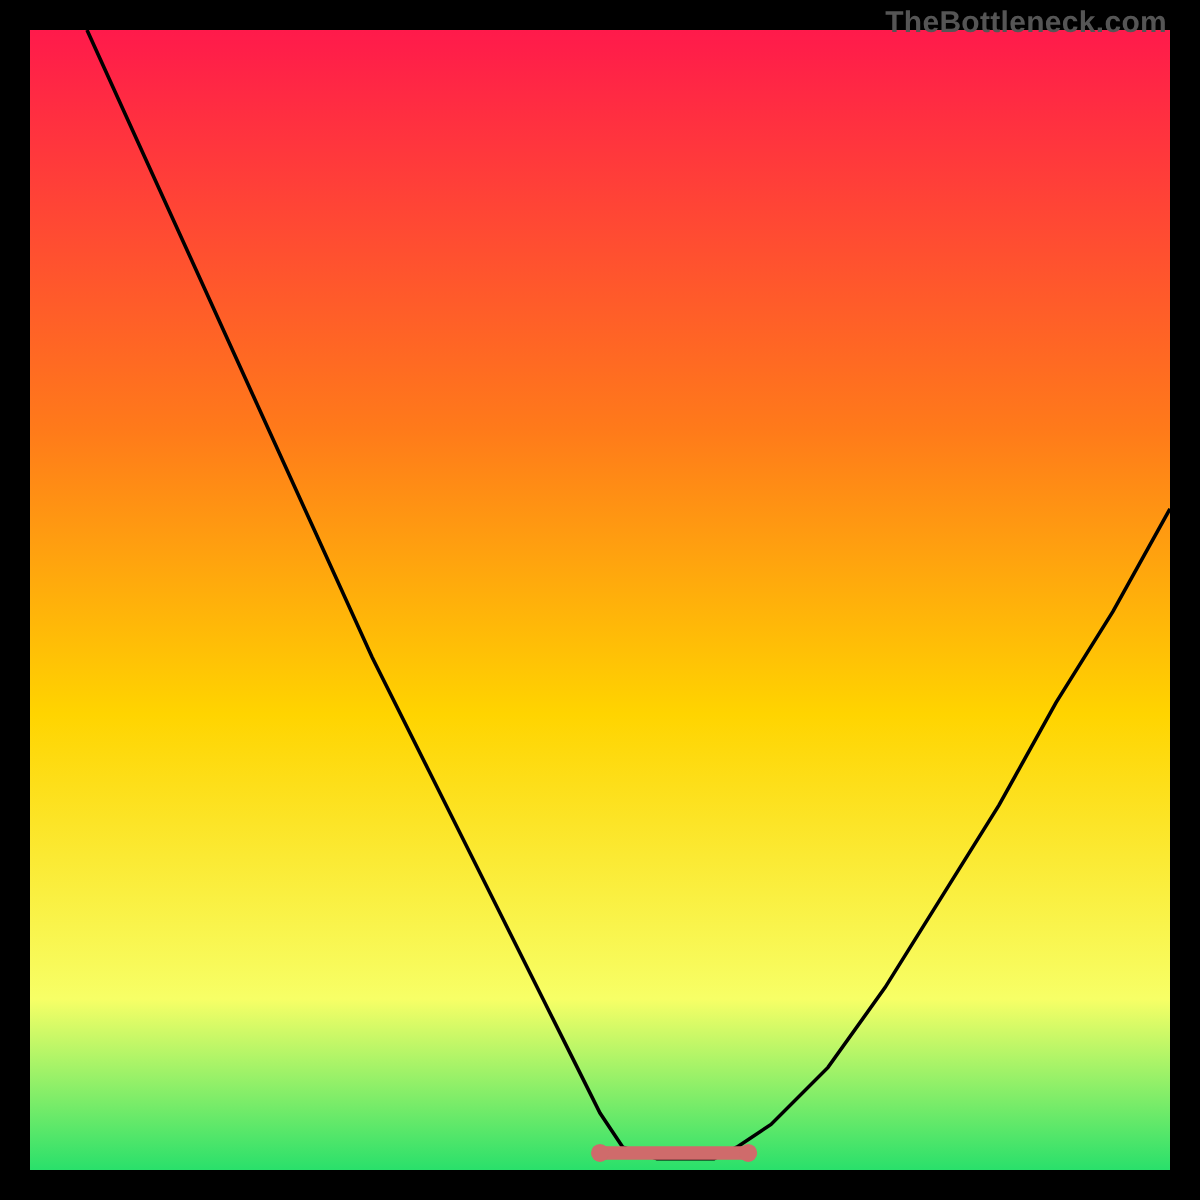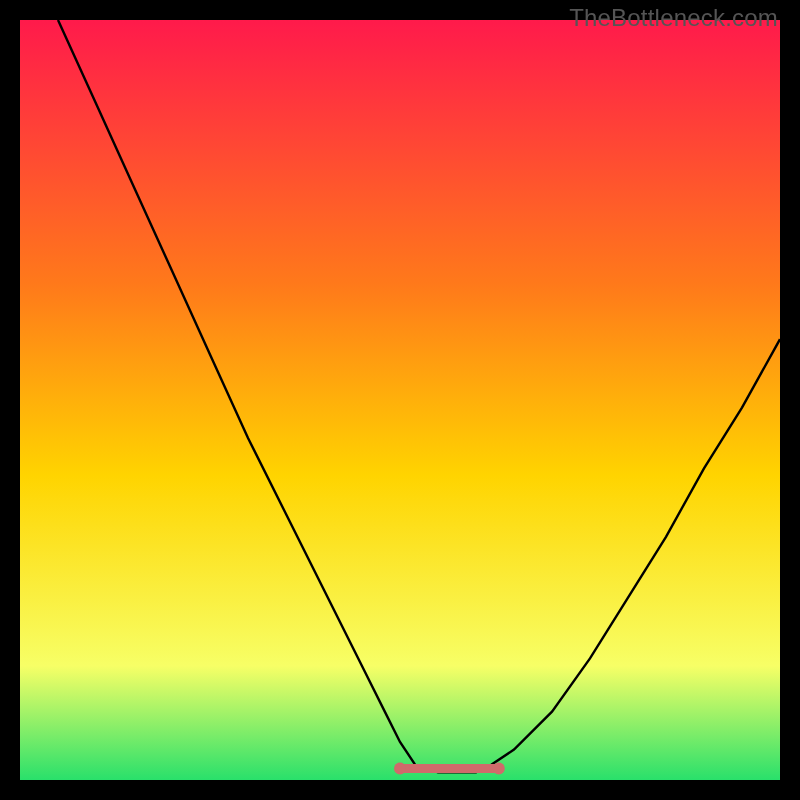--- a/index.html
+++ b/index.html
@@ -1,18 +1,18 @@
 <!DOCTYPE html>
 <html><head>
 <meta charset="utf-8">
 <style>
   html,body{margin:0;padding:0;width:800px;height:800px;background:#000;overflow:hidden;font-family:Arial,Helvetica,sans-serif}
   .frame{position:absolute;left:20px;top:20px;width:760px;height:760px;background:#000}
   .plot{position:absolute;left:0;top:0;width:760px;height:760px}
-  .watermark{position:absolute;top:4px;right:22px;color:#555;font-size:24px;font-weight:400;letter-spacing:.2px}
+  .watermark{position:absolute;top:4px;right:22px;color:#555;font-size:20px;font-weight:700;letter-spacing:.2px}
 </style>
 </head>
 <body>
 
 <div class="frame">
   <svg class="plot" viewBox="0 0 760 760" preserveAspectRatio="none">
     <defs>
       <linearGradient id="bg" x1="0" y1="0" x2="0" y2="1">
         <stop id="g0" offset="0%" stop-color="#ff1a4b"></stop>
         <stop id="g1" offset="35%" stop-color="#ff7a1a"></stop>

